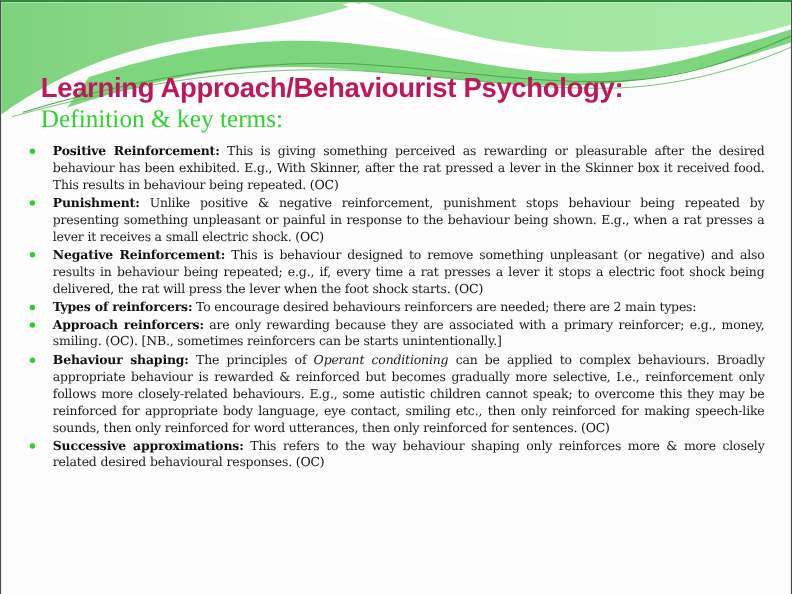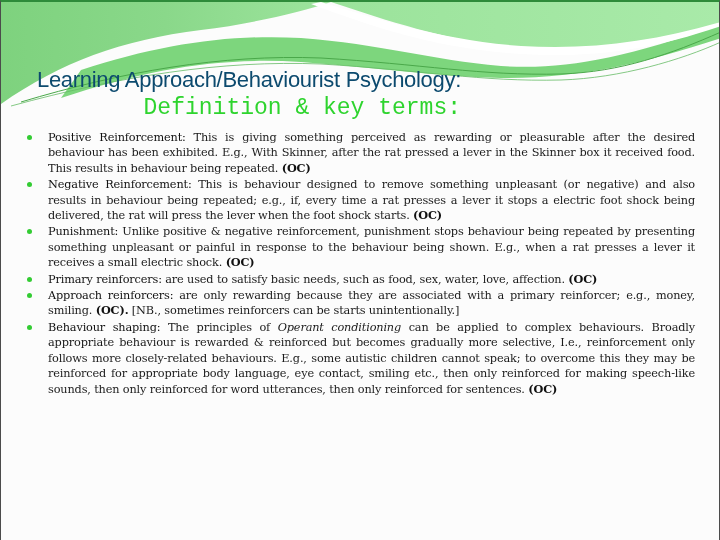--- a/index.html
+++ b/index.html
@@ -10,42 +10,42 @@
     }
     .frame {
       position: absolute; left: 0; top: 0; width: 718px; height: 538px;
       border: 1px solid #4b4b4b; border-top: 2px solid #2e8b3a;
       background: #fcfcfc; overflow: hidden;
     }
     .wave { position: absolute; left: 0; top: 0; width: 720px; height: 110px; }
     .title-block { position: absolute; left: 36px; top: 64px; }
     .title-line1 {
       font-family: "Liberation Sans", "DejaVu Sans", sans-serif;
-      font-weight: normal; font-size: 22px; color: #0c4a6e; letter-spacing: -0.3px;
+      font-weight: bold; font-size: 25px; color: #be185d; letter-spacing: -0.3px;
       line-height: 28px; white-space: nowrap;
     }
     .title-line2 {
-      font-family: Liberation Mono, monospace;
-      font-size: 23px; color: #2ed42e; line-height: 28px; white-space: nowrap; text-align: right;
+      font-family: Liberation Serif, serif;
+      font-size: 23px; color: #2ed42e; line-height: 28px; white-space: nowrap;
     }
     .list {
       position: absolute; left: 22px; top: 128px; width: 672px;
       margin: 0; padding: 0; list-style: none;
     }
     .item { position: relative; padding-left: 25px; margin-bottom: 1px; }
     .bullet {
       position: absolute; left: 4px; top: 5px; width: 5px; height: 5px;
       border-radius: 50%; background: #33cc33;
     }
     .item-text {
       font-size: 11.3px; line-height: 15.4px; color: #1b1b1b;
       text-align: justify; letter-spacing: -0.15px;
     }
-    .term { font-weight: normal; color: #111; }
-    .oc { font-weight: bold; color: #111; }
+    .term { font-weight: bold; color: #111; }
+    .oc { font-weight: normal; color: #111; }
     em { font-style: italic; }
   </style>
 </head>
 <body>
 
 <div class="frame">
   <svg class="wave" viewBox="0 0 720 110" preserveAspectRatio="none">
     <defs>
       <linearGradient id="g1" x1="0" y1="0" x2="1" y2="0">
         <stop offset="0" stop-color="#7ed27e"></stop>
@@ -75,32 +75,36 @@
     <div class="title-line2">Definition &amp; key terms:</div>
   </div>
 
   <ul class="list">
     <li class="item">
       <span class="bullet"></span>
       <div class="item-text"><span class="term">Positive Reinforcement:</span><span> This is giving something perceived as rewarding or pleasurable after the desired behaviour has been exhibited.  E.g., With Skinner, after the rat pressed a lever in the Skinner box it received food.  This results in behaviour being repeated. </span><span class="oc">(OC)</span></div>
     </li>
     <li class="item">
       <span class="bullet"></span>
+      <div class="item-text"><span class="term">Punishment:</span><span> Unlike positive &amp; negative reinforcement, punishment stops behaviour being repeated by presenting something unpleasant or painful in response to the behaviour being shown.  E.g., when a rat presses a lever it receives a small electric shock. </span><span class="oc">(OC)</span></div>
+    </li>
+    <li class="item">
+      <span class="bullet"></span>
       <div class="item-text"><span class="term">Negative Reinforcement:</span><span> This is behaviour designed to remove something unpleasant (or negative) and also results in behaviour being repeated; e.g., if, every time a rat presses a lever it stops a electric foot shock being delivered, the rat will press the lever when the foot shock starts.  </span><span class="oc">(OC)</span></div>
     </li>
     <li class="item">
       <span class="bullet"></span>
-      <div class="item-text"><span class="term">Punishment:</span><span> Unlike positive &amp; negative reinforcement, punishment stops behaviour being repeated by presenting something unpleasant or painful in response to the behaviour being shown.  E.g., when a rat presses a lever it receives a small electric shock. </span><span class="oc">(OC)</span></div>
-    </li>
-    <li class="item">
-      <span class="bullet"></span>
-      <div class="item-text"><span class="term">Primary reinforcers:</span><span> are used to satisfy basic needs, such as food, sex, water, love, affection.  </span><span class="oc">(OC)</span></div>
+      <div class="item-text"><span class="term">Types of reinforcers:</span><span> To encourage desired behaviours reinforcers are needed; there are 2 main types:</span></div>
     </li>
     <li class="item">
       <span class="bullet"></span>
       <div class="item-text"><span class="term">Approach reinforcers:</span><span> are only rewarding because they are associated with a primary reinforcer; e.g., money, smiling. </span><span class="oc">(OC).</span><span>  [NB., sometimes reinforcers can be starts unintentionally.]</span></div>
     </li>
     <li class="item">
       <span class="bullet"></span>
       <div class="item-text"><span class="term">Behaviour shaping:</span><span> The principles of </span><em>Operant conditioning</em><span> can be applied to complex behaviours.  Broadly appropriate behaviour is rewarded &amp; reinforced but becomes gradually more selective, I.e., reinforcement only follows more closely-related behaviours.  E.g., some autistic children cannot speak; to overcome this they may be reinforced for appropriate body language, eye contact, smiling etc., then only reinforced for making speech-like sounds, then only reinforced for word utterances, then only reinforced for sentences. </span><span class="oc">(OC)</span></div>
     </li>
+    <li class="item">
+      <span class="bullet"></span>
+      <div class="item-text"><span class="term">Successive approximations:</span><span> This refers to the way behaviour shaping only reinforces more &amp; more closely related desired behavioural responses.  </span><span class="oc">(OC)</span></div>
+    </li>
   </ul>
 </div>
 
 </body></html>

